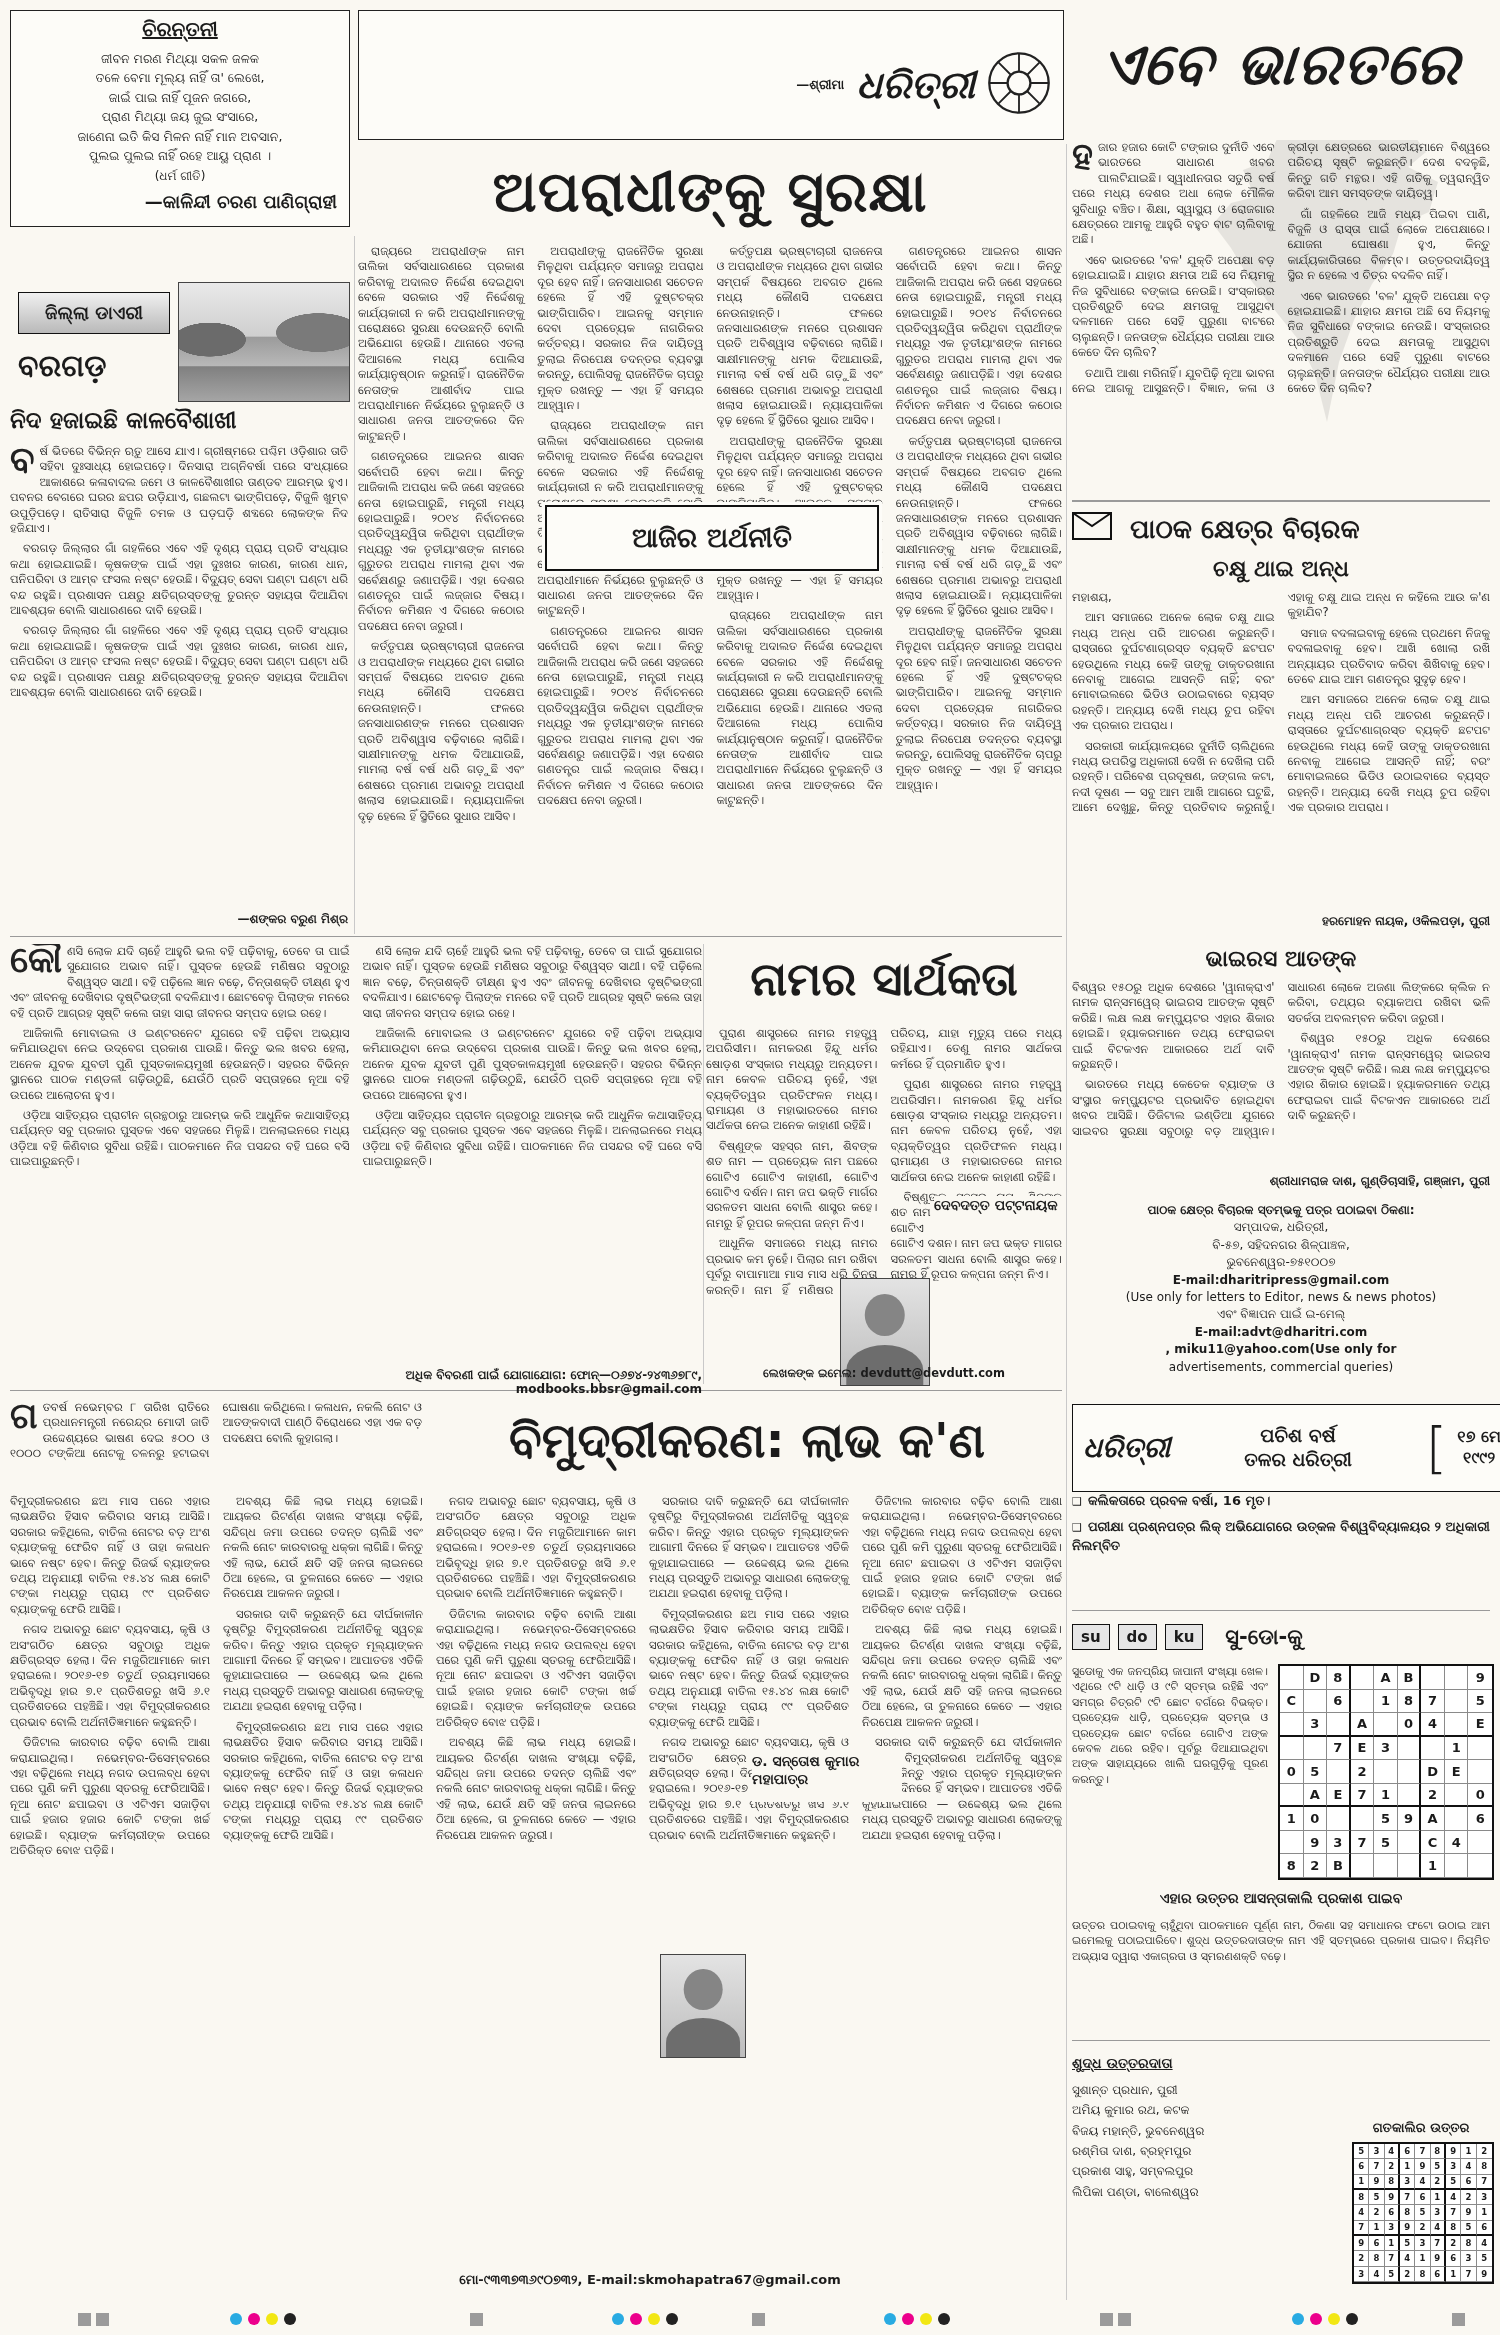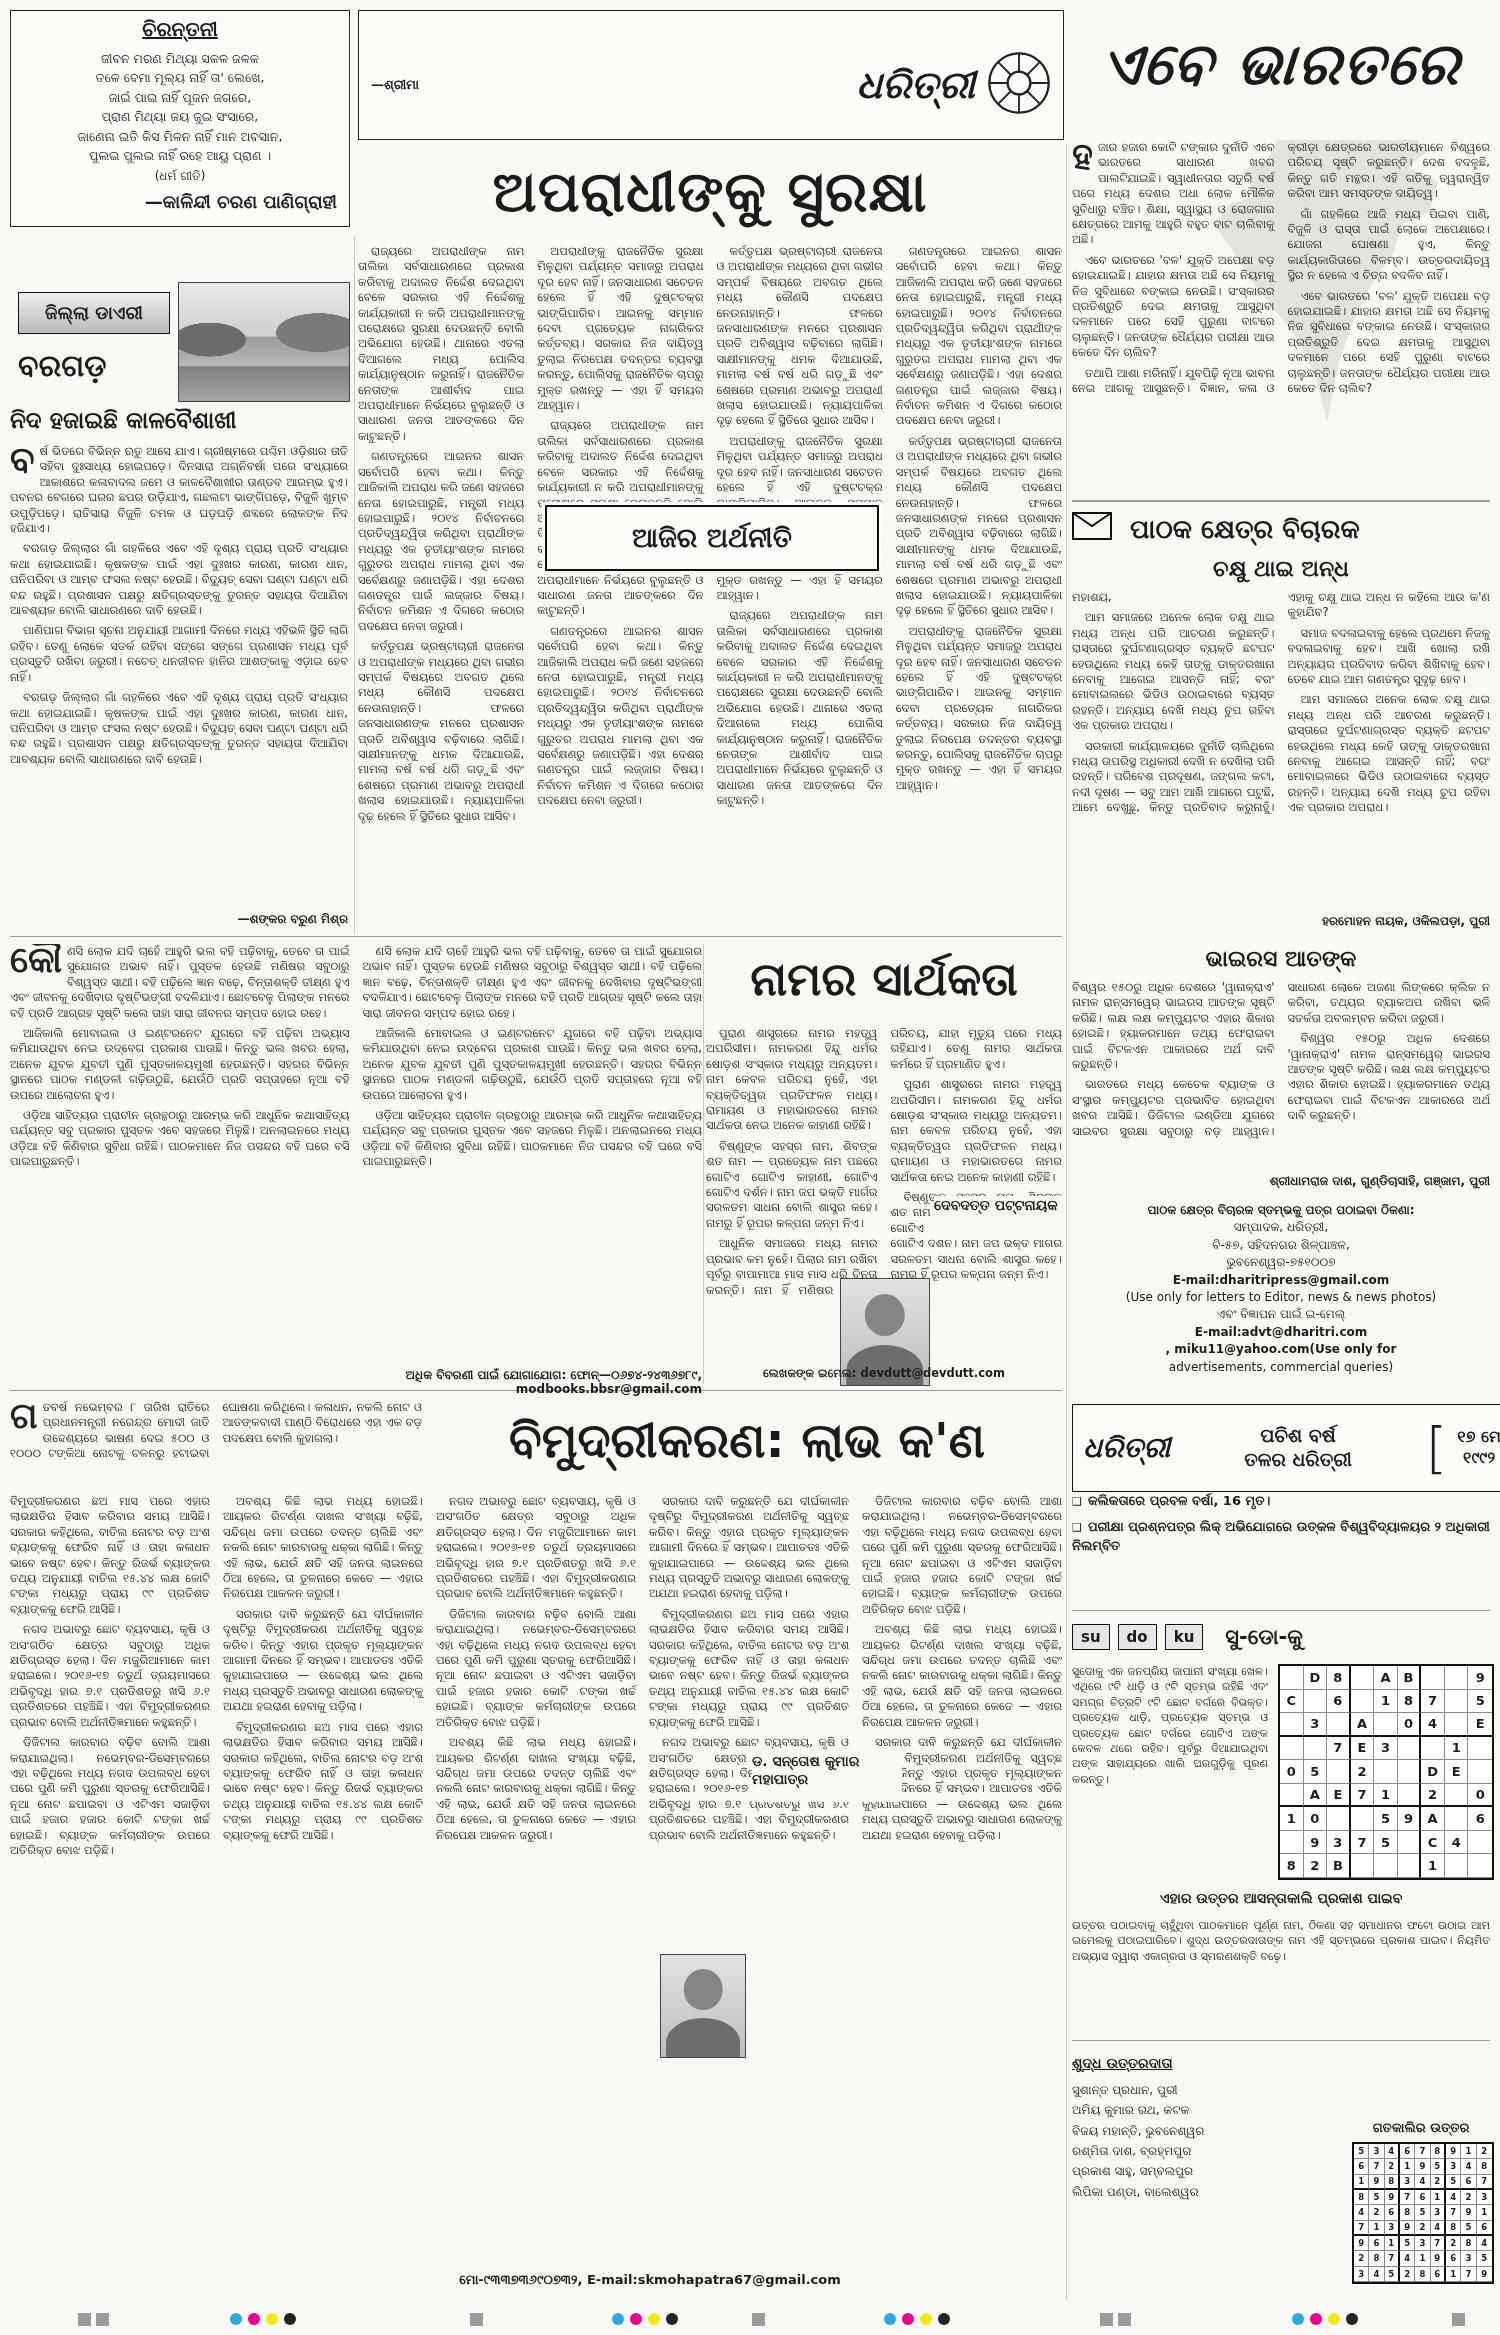--- a/index.html
+++ b/index.html
@@ -18,21 +18,21 @@
   .rule{background:#9a9a9a;}
   .vrule{background:#c9c9c9;}
 
   .poem-title{font-weight:bold;font-size:20px;text-align:center;text-decoration:underline;margin:6px 0 8px;}
   .poem-line{font-size:12.5px;text-align:center;line-height:1.55;}
   .poem-tag{font-size:12px;text-align:center;margin-top:4px;}
   .poem-author{font-size:18px;font-weight:bold;text-align:right;padding-right:12px;margin-top:8px;}
 
   .quote-wrap{display:flex;align-items:center;gap:12px;padding:10px 12px;height:100%;}
   .quote-text{flex:1;font-size:13px;line-height:1.5;text-align:justify;}
-  .quote-author{font-weight:bold;display:block;margin-top:0;}
+  .quote-author{font-weight:bold;text-align:right;display:block;margin-top:0;}
   .brand{font-family:"DejaVu Serif","Liberation Serif",serif;font-style:italic;font-weight:bold;font-size:38px;white-space:nowrap;}
 
   .masthead-title{font-family:"DejaVu Serif","Liberation Serif",serif;font-style:italic;font-weight:bold;
        font-size:58px;text-align:center;line-height:120px;transform:skewX(-4deg);letter-spacing:2px;}
 
   .h-main{font-size:56px;font-weight:bold;text-align:center;line-height:84px;letter-spacing:1px;}
   .h-sec{font-size:46px;font-weight:bold;text-align:center;line-height:78px;}
   .h-med{font-size:23px;font-weight:bold;line-height:1.25;}
   .h-place{font-size:30px;font-weight:bold;}
   .inset{border:2px solid #111;background:#fdfcf8;display:flex;align-items:center;justify-content:center;
@@ -167,21 +167,20 @@
 <div class="abs dd-label" style="left:18px;top:292px;width:150px;height:40px;">ଜିଲ୍ଲା ଡାଏରୀ</div>
 <div class="abs photo scene" style="left:178px;top:282px;width:170px;height:118px;"></div>
 <div class="abs h-place" style="left:18px;top:348px;width:150px;height:40px;">ବରଗଡ଼</div>
 <div class="abs h-med" style="left:10px;top:406px;width:338px;height:32px;">ନିଦ ହଜାଇଛି କାଳବୈଶାଖୀ</div>
 
 <div class="abs bt clip" style="left:10px;top:444px;width:338px;height:464px;">
   <p class="lead">
     <span class="dropcap">ବ</span><span>ର୍ଷ ଭିତରେ ବିଭିନ୍ନ ଋତୁ ଆସେ ଯାଏ। ଗ୍ରୀଷ୍ମରେ ପଶ୍ଚିମ ଓଡ଼ିଶାର ତାତି ସହିବା ଦୁଃସାଧ୍ୟ ହୋଇପଡ଼େ। ଦିନସାରା ଅଗ୍ନିବର୍ଷା ପରେ ସଂଧ୍ୟାରେ ଆକାଶରେ କଳାବାଦଲ ଜମେ ଓ କାଳବୈଶାଖୀର ତାଣ୍ଡବ ଆରମ୍ଭ ହୁଏ। ପବନର ବେଗରେ ଘରର ଛପର ଉଡ଼ିଯାଏ, ଗଛଲଟା ଭାଙ୍ଗିପଡ଼େ, ବିଜୁଳି ଖୁମ୍ବ ଉପୁଡ଼ିପଡ଼େ। ରାତିସାରା ବିଜୁଳି ଚମକ ଓ ଘଡ଼ଘଡ଼ି ଶବ୍ଦରେ ଲୋକଙ୍କ ନିଦ ହଜିଯାଏ।</span>
   </p>
   <p>ବରଗଡ଼ ଜିଲ୍ଲାର ଗାଁ ଗହଳିରେ ଏବେ ଏହି ଦୃଶ୍ୟ ପ୍ରାୟ ପ୍ରତି ସଂଧ୍ୟାର କଥା ହୋଇଯାଇଛି। କୃଷକଙ୍କ ପାଇଁ ଏହା ଦୁଃଖର କାରଣ, କାରଣ ଧାନ, ପନିପରିବା ଓ ଆମ୍ବ ଫସଲ ନଷ୍ଟ ହେଉଛି। ବିଦ୍ୟୁତ୍ ସେବା ଘଣ୍ଟା ଘଣ୍ଟା ଧରି ବନ୍ଦ ରହୁଛି। ପ୍ରଶାସନ ପକ୍ଷରୁ କ୍ଷତିଗ୍ରସ୍ତଙ୍କୁ ତୁରନ୍ତ ସହାୟତା ଦିଆଯିବା ଆବଶ୍ୟକ ବୋଲି ସାଧାରଣରେ ଦାବି ହେଉଛି।</p>
-  <p>ପାଣିପାଗ ବିଭାଗ ସୂଚନା ଅନୁଯାୟୀ ଆଗାମୀ ଦିନରେ ମଧ୍ୟ ଏହିଭଳି ସ୍ଥିତି ଲାଗି ରହିବ। ତେଣୁ ଲୋକେ ସତର୍କ ରହିବା ସଙ୍ଗେ ସଙ୍ଗେ ପ୍ରଶାସନ ମଧ୍ୟ ପୂର୍ବ ପ୍ରସ୍ତୁତି ରଖିବା ଜରୁରୀ। ନଚେତ୍ ଧନଜୀବନ ହାନିର ଆଶଙ୍କାକୁ ଏଡ଼ାଇ ହେବ ନାହିଁ।</p>
   <p>ବରଗଡ଼ ଜିଲ୍ଲାର ଗାଁ ଗହଳିରେ ଏବେ ଏହି ଦୃଶ୍ୟ ପ୍ରାୟ ପ୍ରତି ସଂଧ୍ୟାର କଥା ହୋଇଯାଇଛି। କୃଷକଙ୍କ ପାଇଁ ଏହା ଦୁଃଖର କାରଣ, କାରଣ ଧାନ, ପନିପରିବା ଓ ଆମ୍ବ ଫସଲ ନଷ୍ଟ ହେଉଛି। ବିଦ୍ୟୁତ୍ ସେବା ଘଣ୍ଟା ଘଣ୍ଟା ଧରି ବନ୍ଦ ରହୁଛି। ପ୍ରଶାସନ ପକ୍ଷରୁ କ୍ଷତିଗ୍ରସ୍ତଙ୍କୁ ତୁରନ୍ତ ସହାୟତା ଦିଆଯିବା ଆବଶ୍ୟକ ବୋଲି ସାଧାରଣରେ ଦାବି ହେଉଛି।</p>
 </div>
 <div class="abs sig" style="left:10px;top:912px;width:338px;height:18px;">—ଶଙ୍କର ବରୁଣ ମିଶ୍ର</div>
 
 <div class="abs bt cols2 clip" style="left:10px;top:944px;width:692px;height:420px;">
   <p class="lead">
     <span class="dropcap">କୌ</span><span>ଣସି ଲୋକ ଯଦି ଚାହେଁ ଆହୁରି ଭଲ ବହି ପଢ଼ିବାକୁ, ତେବେ ତା ପାଇଁ ସୁଯୋଗର ଅଭାବ ନାହିଁ। ପୁସ୍ତକ ହେଉଛି ମଣିଷର ସବୁଠାରୁ ବିଶ୍ୱସ୍ତ ସାଥୀ। ବହି ପଢ଼ିଲେ ଜ୍ଞାନ ବଢ଼େ, ଚିନ୍ତାଶକ୍ତି ତୀକ୍ଷ୍ଣ ହୁଏ ଏବଂ ଜୀବନକୁ ଦେଖିବାର ଦୃଷ୍ଟିଭଙ୍ଗୀ ବଦଳିଯାଏ। ଛୋଟବେଳୁ ପିଲାଙ୍କ ମନରେ ବହି ପ୍ରତି ଆଗ୍ରହ ସୃଷ୍ଟି କଲେ ତାହା ସାରା ଜୀବନର ସମ୍ପଦ ହୋଇ ରହେ।</span>
   </p>
   <p>ଆଜିକାଲି ମୋବାଇଲ ଓ ଇଣ୍ଟରନେଟ ଯୁଗରେ ବହି ପଢ଼ିବା ଅଭ୍ୟାସ କମିଯାଉଥିବା ନେଇ ଉଦ୍‌ବେଗ ପ୍ରକାଶ ପାଉଛି। କିନ୍ତୁ ଭଲ ଖବର ହେଲା, ଅନେକ ଯୁବକ ଯୁବତୀ ପୁଣି ପୁସ୍ତକାଳୟମୁଖୀ ହେଉଛନ୍ତି। ସହରର ବିଭିନ୍ନ ସ୍ଥାନରେ ପାଠକ ମଣ୍ଡଳୀ ଗଢ଼ିଉଠୁଛି, ଯେଉଁଠି ପ୍ରତି ସପ୍ତାହରେ ନୂଆ ବହି ଉପରେ ଆଲୋଚନା ହୁଏ।</p>
   <p>ଓଡ଼ିଆ ସାହିତ୍ୟର ପ୍ରାଚୀନ ଗ୍ରନ୍ଥଠାରୁ ଆରମ୍ଭ କରି ଆଧୁନିକ କଥାସାହିତ୍ୟ ପର୍ଯ୍ୟନ୍ତ ସବୁ ପ୍ରକାର ପୁସ୍ତକ ଏବେ ସହଜରେ ମିଳୁଛି। ଅନଲାଇନରେ ମଧ୍ୟ ଓଡ଼ିଆ ବହି କିଣିବାର ସୁବିଧା ରହିଛି। ପାଠକମାନେ ନିଜ ପସନ୍ଦର ବହି ଘରେ ବସି ପାଇପାରୁଛନ୍ତି।</p>

